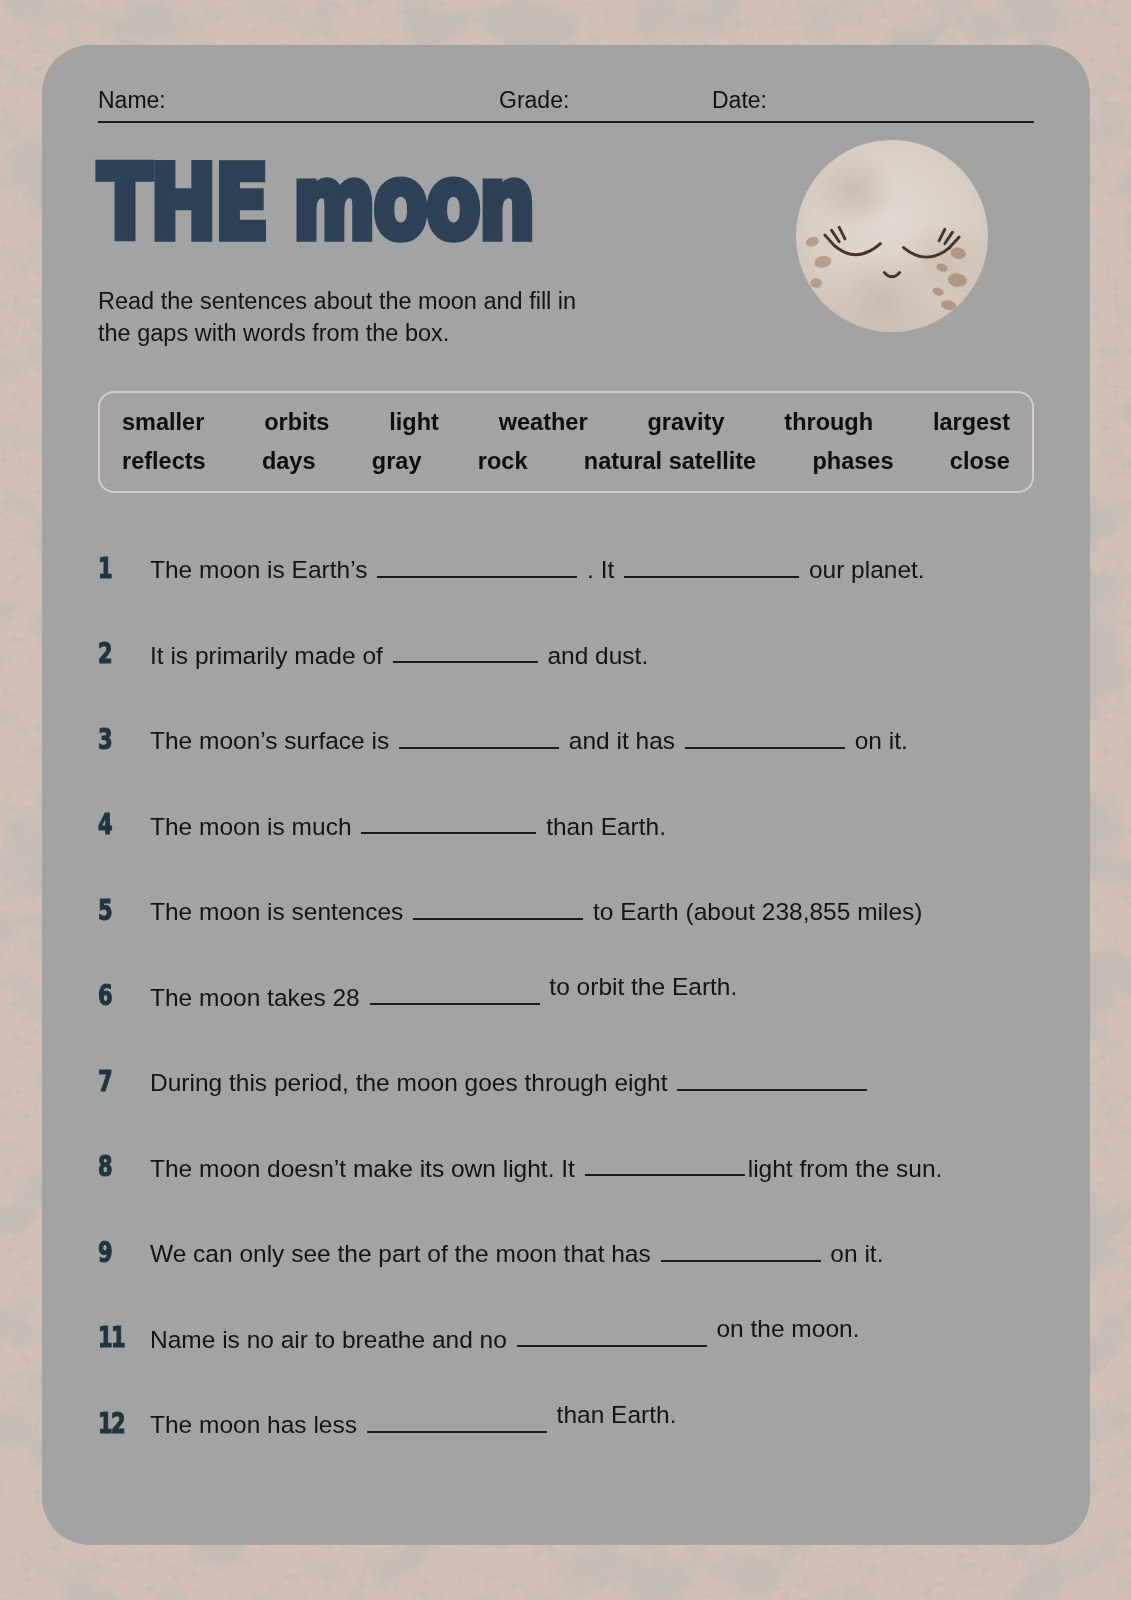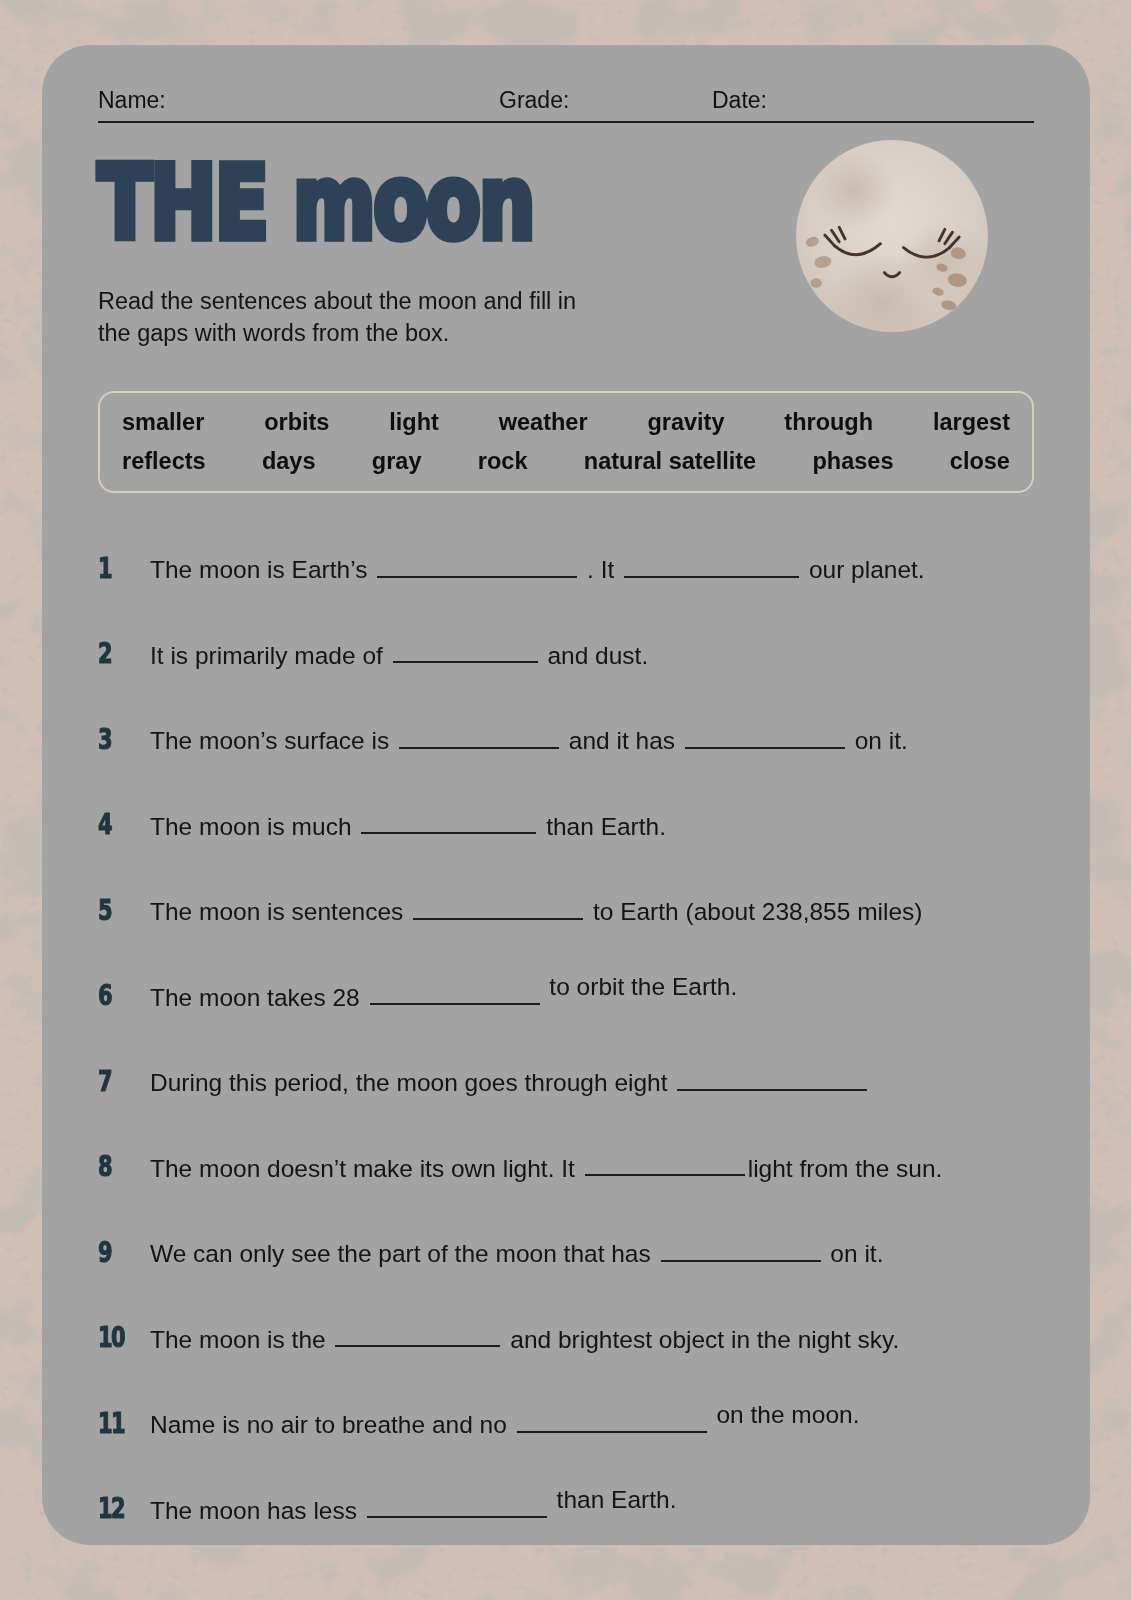--- a/index.html
+++ b/index.html
@@ -192,24 +192,20 @@
       </li>
       <li class="sentence">
         <span class="s-num"><span>8</span></span>
         <span class="s-body"><span>The moon doesn’t make its own light. It </span><span class="blank" style="width: 160px;"></span><span>light from the sun.</span></span>
       </li>
       <li class="sentence">
         <span class="s-num"><span>9</span></span>
         <span class="s-body"><span>We can only see the part of the moon that has </span><span class="blank" style="width: 160px;"></span><span> on it.</span></span>
       </li>
       <li class="sentence">
-        <span class="s-num"><span>10</span></span>
-        <span class="s-body"><span>The moon is the </span><span class="blank" style="width: 165px;"></span><span> and brightest object  in the night sky.</span></span>
-      </li>
-      <li class="sentence">
         <span class="s-num"><span>11</span></span>
         <span class="s-body"><span>Name is no air to breathe and no </span><span class="blank" style="width: 190px;"></span><span class="raised"> on the moon.</span></span>
       </li>
       <li class="sentence">
         <span class="s-num"><span>12</span></span>
         <span class="s-body"><span>The moon has less </span><span class="blank" style="width: 180px;"></span><span class="raised"> than Earth.</span></span>
       </li>
     </ol>
 
 </div>

